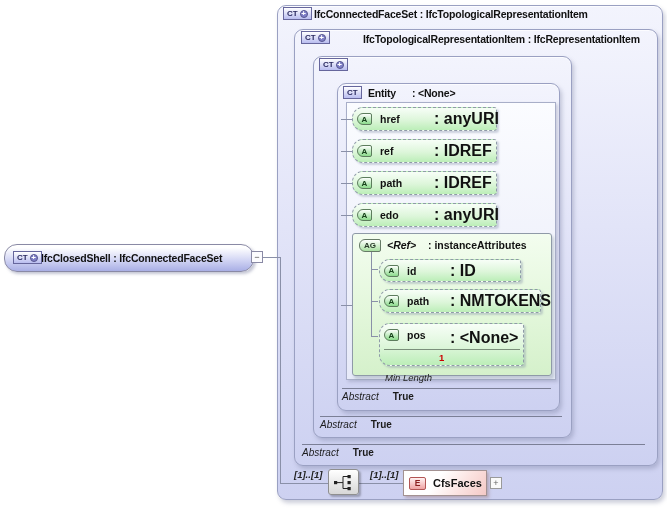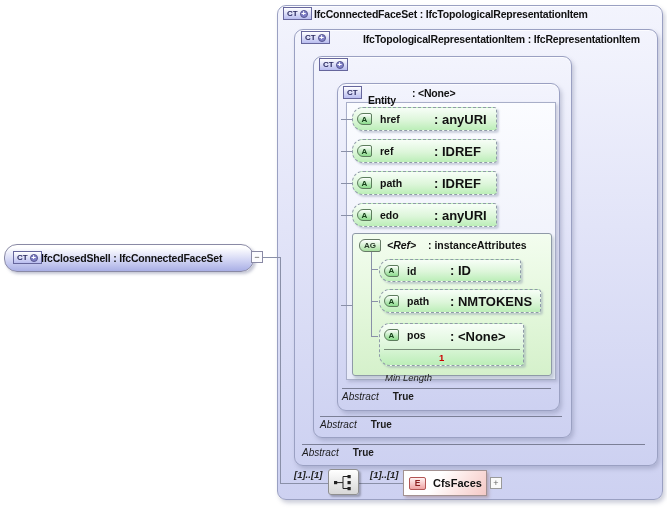--- a/index.html
+++ b/index.html
@@ -29,21 +29,21 @@
     background:linear-gradient(180deg,#f7fef7 0%,#ddf6da 55%,#bceeb8 100%);
     border:1px dashed #8f9aa8;border-radius:11px 3px 3px 11px;
     box-shadow:2px 2px 2px rgba(120,135,160,.35);z-index:6;
   }
   .badge-a{
     width:15px;height:12px;flex:0 0 auto;display:flex;align-items:center;justify-content:center;
     background:linear-gradient(180deg,#fdfffd,#8bdb8b);border:1px solid #5d7d5d;border-radius:6px 2px 2px 6px;
     font-size:8px;font-weight:bold;color:#16421a;box-sizing:border-box;
   }
   .attr-name{margin-left:8px;font-size:10.5px;font-weight:bold;white-space:nowrap;}
-  .attr-type{position:absolute;font-size:13px;font-weight:bold;white-space:nowrap;}
+  .attr-type{position:absolute;font-size:16px;font-weight:bold;white-space:nowrap;}
   .agbox{
     position:absolute;border:1px solid #8f9aa8;border-radius:3px;
     background:linear-gradient(180deg,#f3fdef 0%,#e3f7db 55%,#d5f1cb 100%);
     box-shadow:2px 3px 3px rgba(120,140,150,.35);z-index:6;
   }
   .badge-ag{
     position:absolute;width:22px;height:13px;display:flex;align-items:center;justify-content:center;
     background:linear-gradient(180deg,#ffffff,#a9e0a1);border:1px solid #667a66;border-radius:6px 2px 2px 6px;
     font-size:8px;font-weight:bold;color:#2b3b2b;box-sizing:border-box;
   }
@@ -138,21 +138,21 @@
   <div class="hdr-title" style="left:332px;top:33px;padding-left:31px;">IfcTopologicalRepresentationItem : IfcRepresentationItem</div>
 
   <span class="badge-ct" style="left:319px;top:58px;">
     <span>CT</span>
     <span class="plus-dot">+</span>
   </span>
 
   <span class="badge-ct" style="left:343px;top:86px;">
     <span>CT</span>
   </span>
-  <div class="hdr-title" style="left:368px;top:94px;text-align:right;">Entity</div>
+  <div class="hdr-title" style="left:368px;top:87px;text-align:right;">Entity</div>
   <div class="hdr-title" style="left:412px;top:87px;">: &lt;None&gt;</div>
 
   <div class="panel" style="left:346px;top:102px;width:208px;height:276px;"></div>
 
   <div class="cline" style="left:341px;top:119px;width:11px;height:1px;"></div>
   <div class="cline" style="left:341px;top:151px;width:11px;height:1px;"></div>
   <div class="cline" style="left:341px;top:183px;width:11px;height:1px;"></div>
   <div class="cline" style="left:341px;top:215px;width:11px;height:1px;"></div>
   <div class="cline" style="left:341px;top:305px;width:11px;height:1px;"></div>
 

